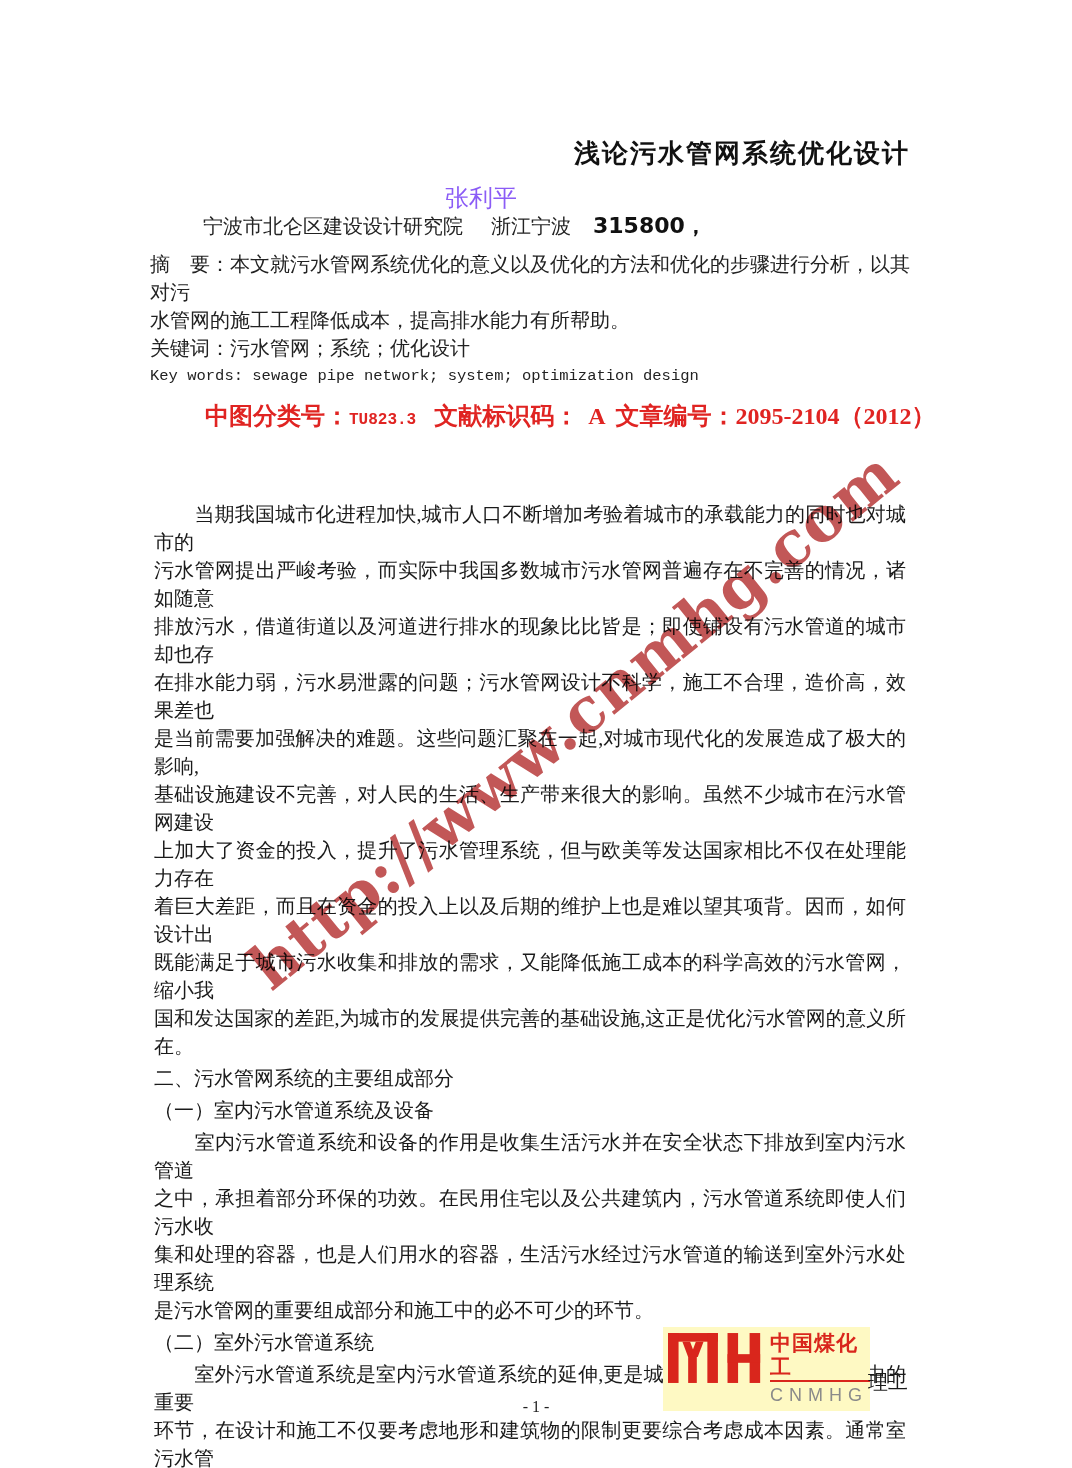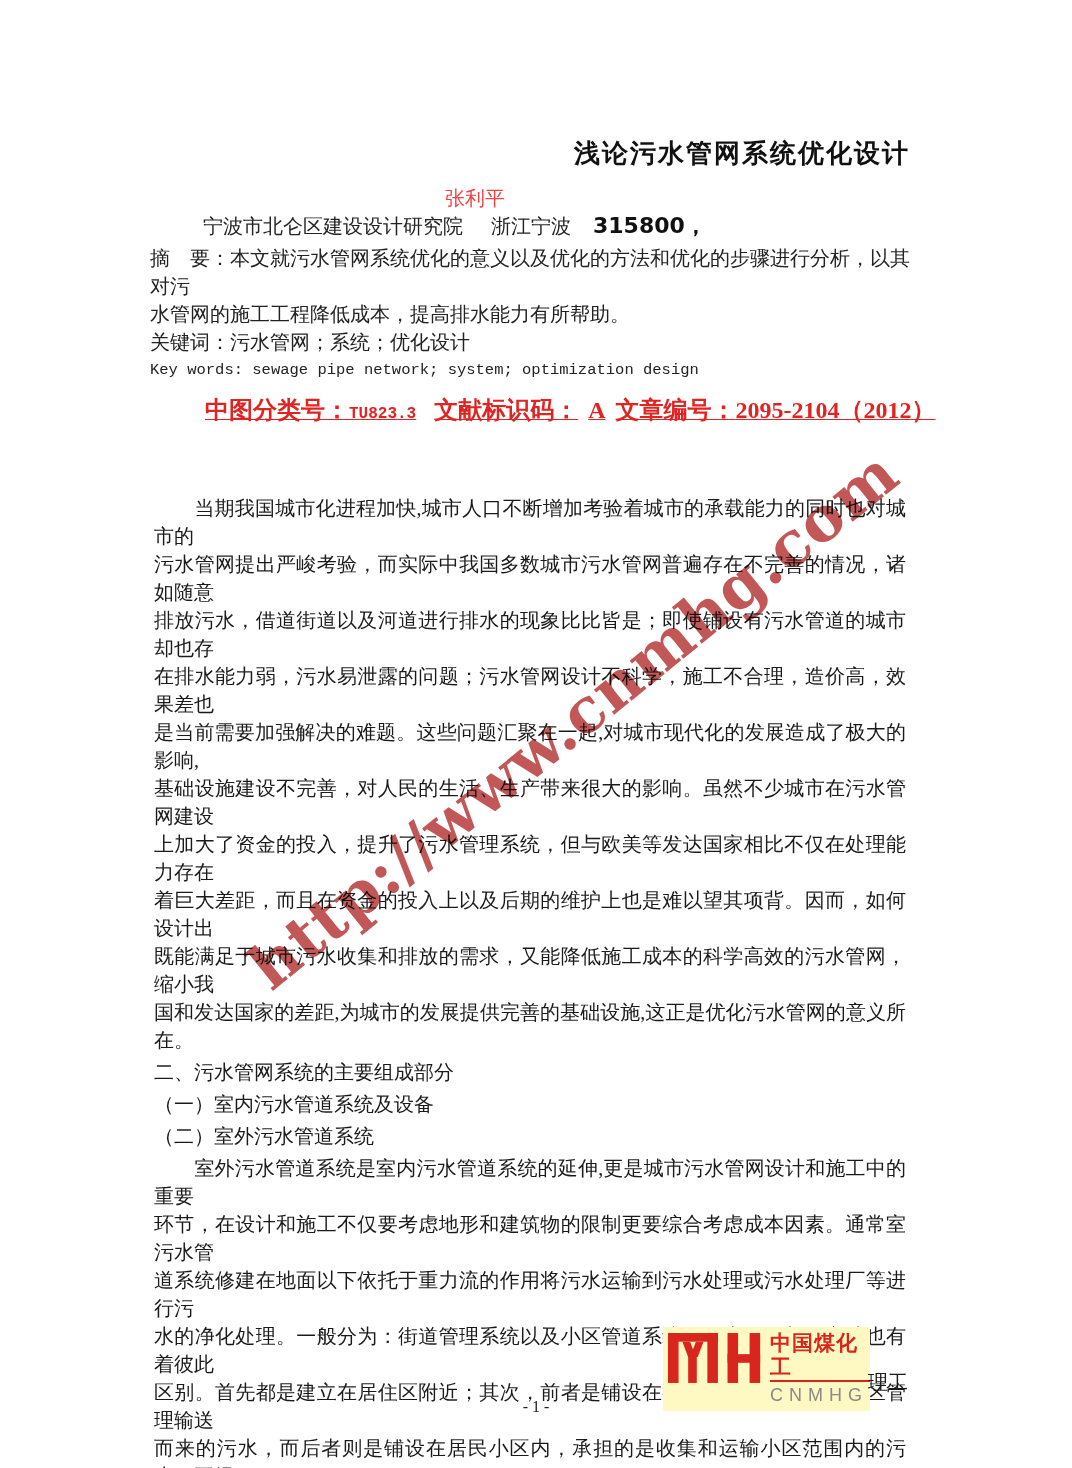--- a/index.html
+++ b/index.html
@@ -15,44 +15,44 @@
     position:relative;z-index:1;
     padding:130px 162px 0 150px;
   }
   .doc-title{
     margin:6px 0 0 0;
     font-family:"Liberation Sans","DejaVu Sans",sans-serif;
     font-weight:bold;font-size:26px;line-height:34px;
     text-align:right;letter-spacing:2px;color:#111;
   }
   .author{
-    margin-top:14px;font-size:20px;line-height:28px;
-    padding-left:295px;color:#ef4444;
+    margin-top:14px;font-size:24px;line-height:28px;
+    padding-left:295px;color:#8b5cf6;
   }
   .affiliation{
     font-size:20px;line-height:28px;padding-left:53px;color:#222;
   }
   .affil-city{margin-left:28px;margin-top:28px;}
   .affil-zip{
     margin-left:22px;
     font-family:"DejaVu Sans","Liberation Sans",sans-serif;
     font-size:22px;font-weight:700;color:#111;
   }
-  .meta-block{margin-top:4px;font-size:20px;line-height:28px;}
+  .meta-block{margin-top:10px;font-size:20px;line-height:28px;}
   .abstract-cn,.keywords-cn{
     white-space:pre-line;text-align:justify;margin:0;color:#222;
   }
   .abstract-en,.keywords-en{
     margin:0;white-space:pre-line;
     font-family:"Liberation Mono","DejaVu Sans Mono",monospace;
     font-size:15.5px;line-height:28px;color:#222;
   }
   .classification{
     margin-top:8px;line-height:36px;padding-left:55px;
-    color:#e02422;white-space:nowrap;text-decoration:underline;
+    color:#e02422;white-space:nowrap;
   }
   .clc-label,.doc-label,.art-label,.doc-value,.art-value{
     font-size:24px;font-weight:bold;
   }
   .clc-value{
     font-family:"Liberation Mono","DejaVu Sans Mono",monospace;
     font-size:16px;font-weight:bold;
   }
   .gap-s{display:inline-block;width:10px;}
   .gap-m{display:inline-block;width:18px;}
@@ -131,20 +131,24 @@
 排放污水，借道街道以及河道进行排水的现象比比皆是；即使铺设有污水管道的城市却也存
 在排水能力弱，污水易泄露的问题；污水管网设计不科学，施工不合理，造价高，效果差也
 是当前需要加强解决的难题。这些问题汇聚在一起,对城市现代化的发展造成了极大的影响,
 基础设施建设不完善，对人民的生活、生产带来很大的影响。虽然不少城市在污水管网建设
 上加大了资金的投入，提升了污水管理系统，但与欧美等发达国家相比不仅在处理能力存在
 着巨大差距，而且在资金的投入上以及后期的维护上也是难以望其项背。因而，如何设计出
 既能满足于城市污水收集和排放的需求，又能降低施工成本的科学高效的污水管网，缩小我
 国和发达国家的差距,为城市的发展提供完善的基础设施,这正是优化污水管网的意义所在。</p>
       <p>二、污水管网系统的主要组成部分</p>
       <p>（一）室内污水管道系统及设备</p>
+      <p>　　室内污水管道系统和设备的作用是收集生活污水并在安全状态下排放到室内污水管道
+之中，承担着部分环保的功效。在民用住宅以及公共建筑内，污水管道系统即使人们污水收
+集和处理的容器，也是人们用水的容器，生活污水经过污水管道的输送到室外污水处理系统
+是污水管网的重要组成部分和施工中的必不可少的环节。</p>
       <p>（二）室外污水管道系统</p>
       <p>　　室外污水管道系统是室内污水管道系统的延伸,更是城市污水管网设计和施工中的重要
 环节，在设计和施工不仅要考虑地形和建筑物的限制更要综合考虑成本因素。通常室污水管
 道系统修建在地面以下依托于重力流的作用将污水运输到污水处理或污水处理厂等进行污
 水的净化处理。一般分为：街道管理系统以及小区管道系统，两者既有相同之处也有着彼此
 区别。首先都是建立在居住区附近；其次，前者是铺设在街道之下，用以运输小区管理输送
 而来的污水，而后者则是铺设在居民小区内，承担的是收集和运输小区范围内的污水，再经
 过街道管道运输到污水处理地。</p>
 
     </div>

